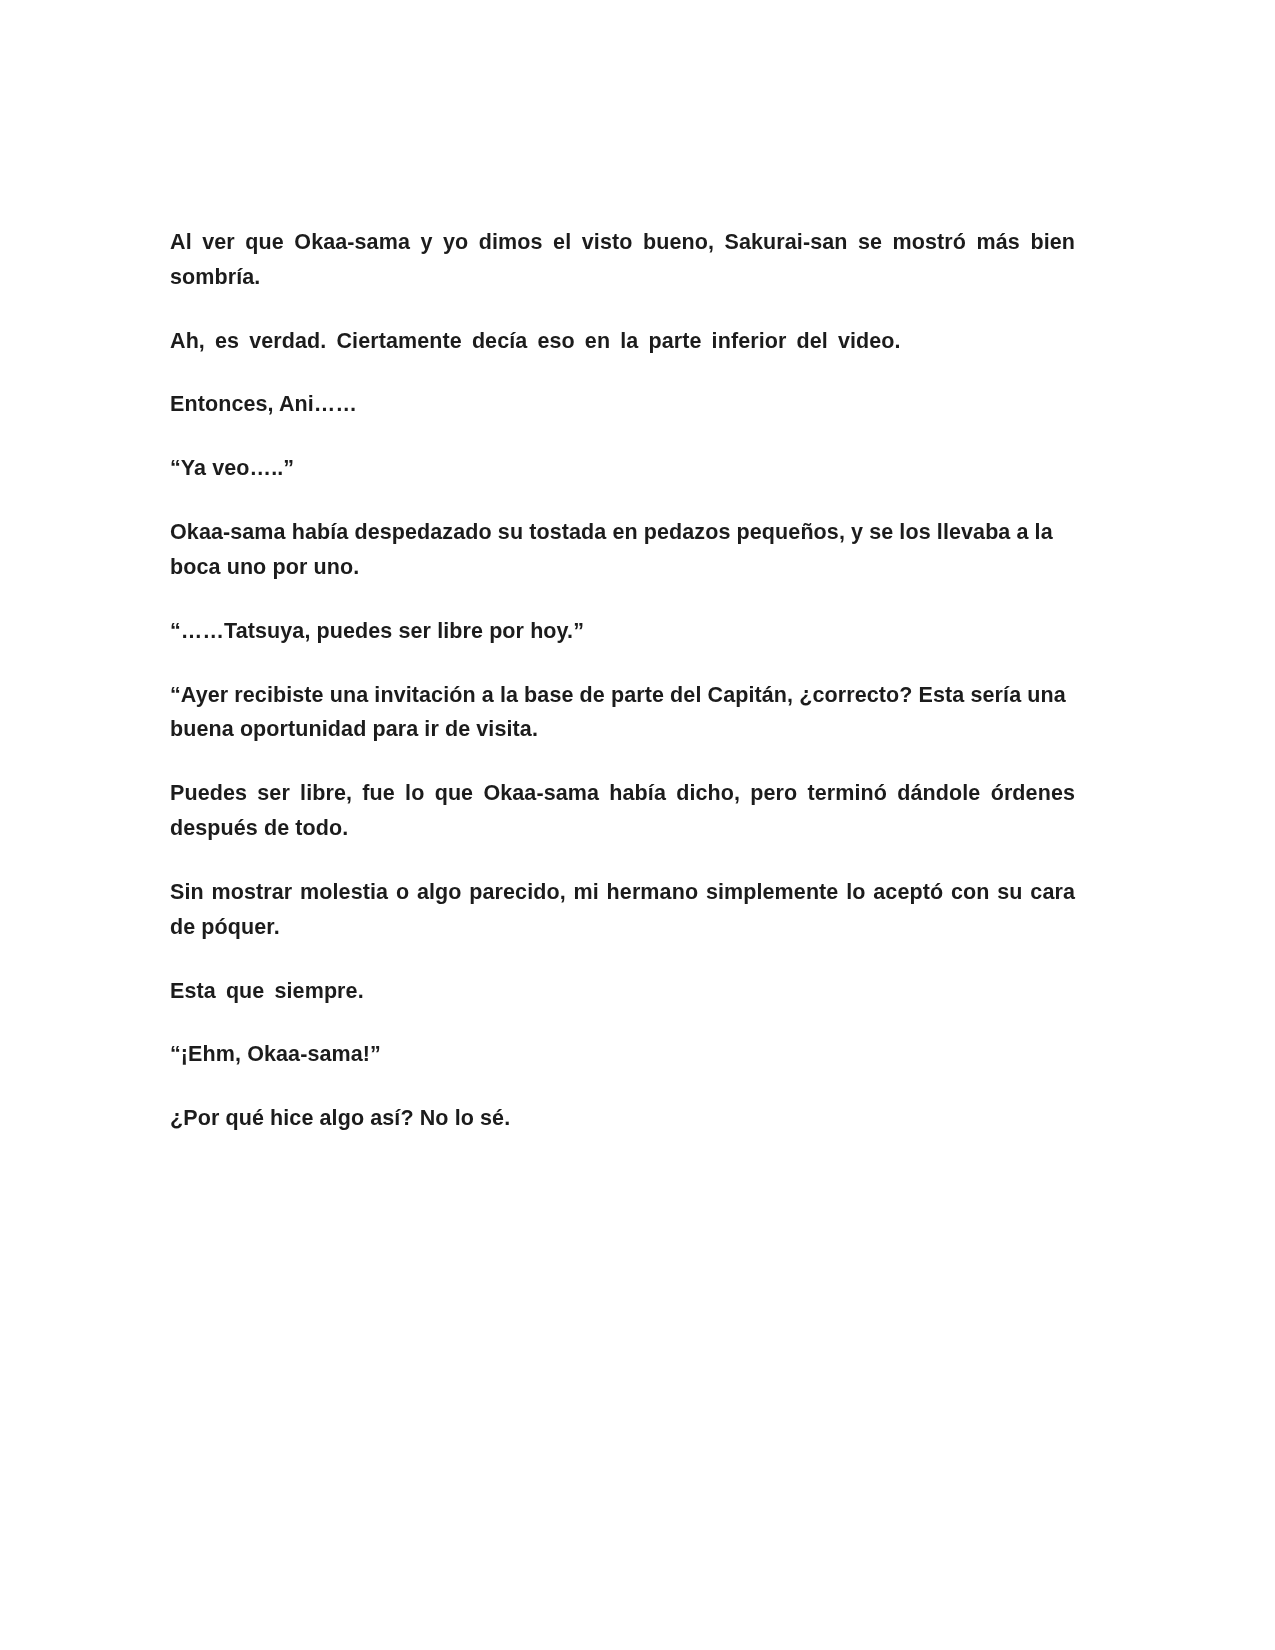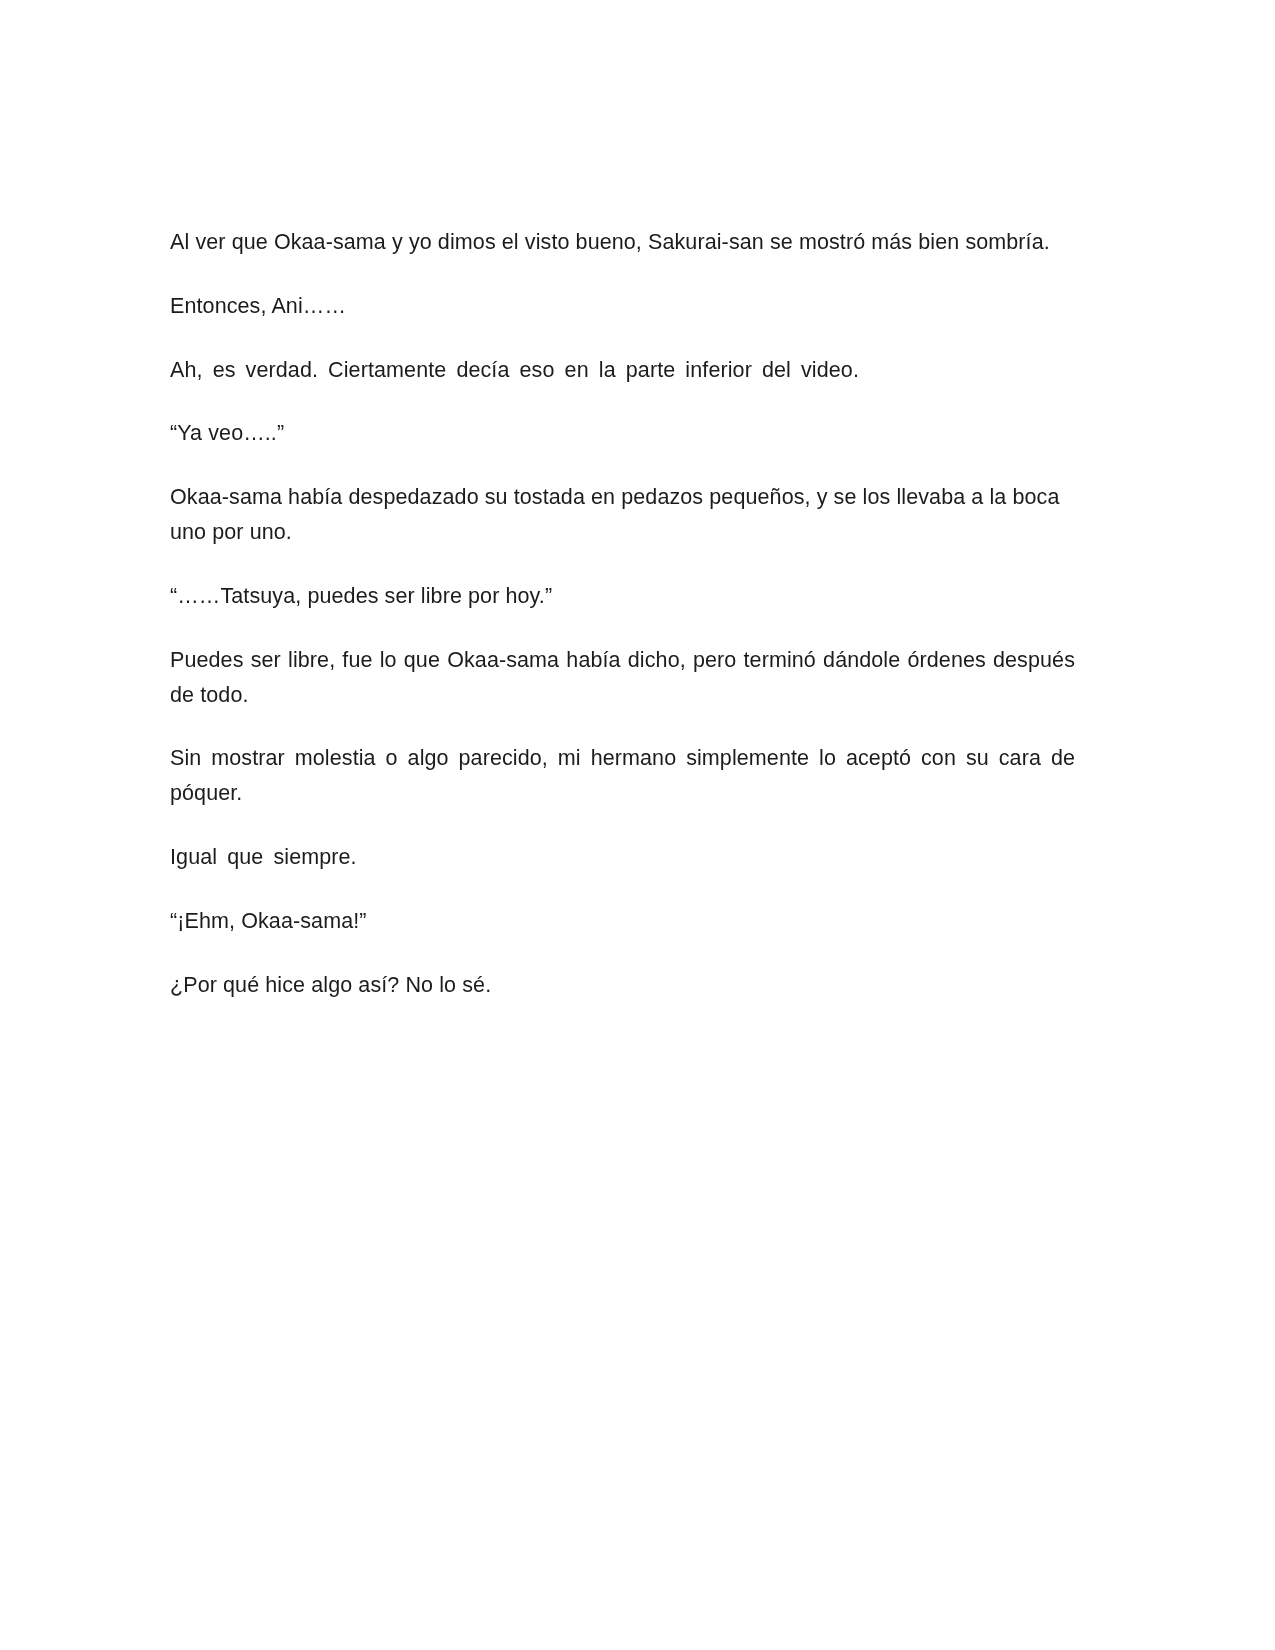--- a/index.html
+++ b/index.html
@@ -22,44 +22,46 @@
     left: 170px;
     top: 225px;
     width: 905px;
   }
   .para {
     font-size: 21.5px;
     line-height: 1.62;
     margin: 0 0 29px 0;
     color: #1c1c1c;
     letter-spacing: 0.1px;
+    font-weight: bold;
   }
   .para.justify {
     text-align: justify;
     text-align-last: left;
   }
   .para.loose {
     word-spacing: 4px;
   }
   .para:last-child {
     margin-bottom: 4px;
   }
 </style>
 </head>
 <body>
 
 <div class="page">
   <div class="content">
 
     <p class="para justify">Al ver que Okaa-sama y yo dimos el visto bueno, Sakurai-san se mostró más bien sombría.</p>
+    <p class="para loose">Ah, es verdad. Ciertamente decía eso en la parte inferior del video.</p>
     <p class="para">Entonces, Ani……</p>
-    <p class="para loose">Ah, es verdad. Ciertamente decía eso en la parte inferior del video.</p>
     <p class="para">“Ya veo…..”</p>
     <p class="para">Okaa-sama había despedazado su tostada en pedazos pequeños, y se los llevaba a la boca uno por uno.</p>
     <p class="para">“……Tatsuya, puedes ser libre por hoy.”</p>
+    <p class="para">“Ayer recibiste una invitación a la base de parte del Capitán, ¿correcto? Esta sería una buena oportunidad para ir de visita.</p>
     <p class="para justify">Puedes ser libre, fue lo que Okaa-sama había dicho, pero terminó dándole órdenes después de todo.</p>
     <p class="para justify">Sin mostrar molestia o algo parecido, mi hermano simplemente lo aceptó con su cara de póquer.</p>
-    <p class="para loose">Igual que siempre.</p>
+    <p class="para loose">Esta que siempre.</p>
     <p class="para">“¡Ehm, Okaa-sama!”</p>
     <p class="para">¿Por qué hice algo así? No lo sé.</p>
 
   </div>
 </div>
 
 </body></html>

